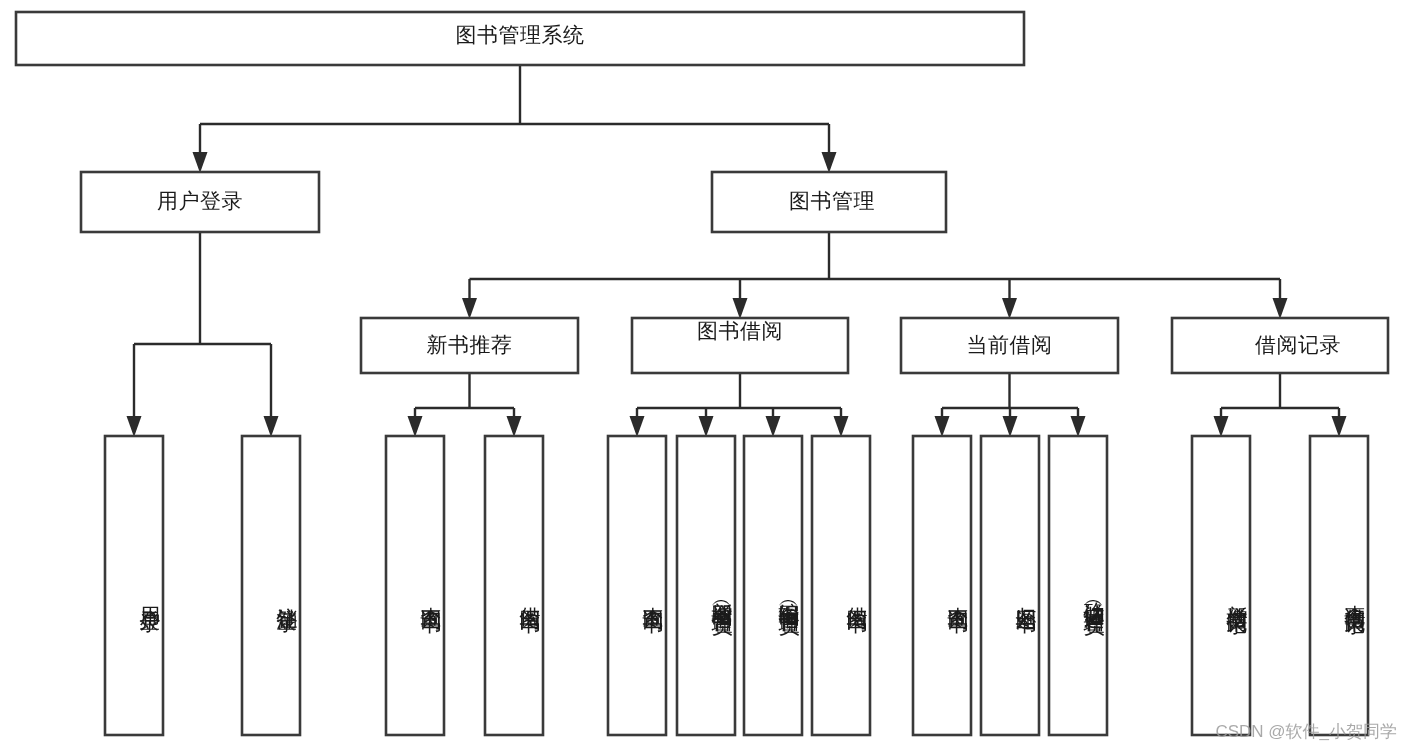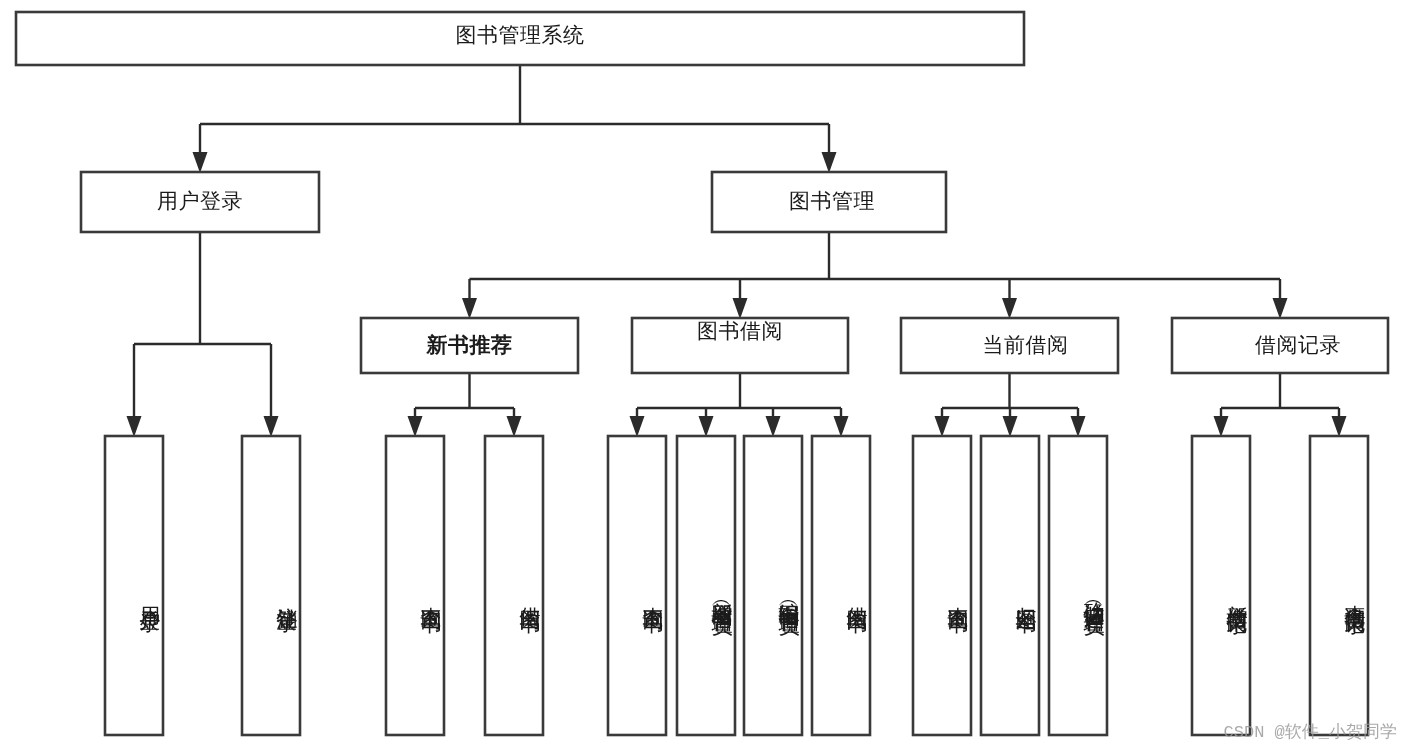--- a/index.html
+++ b/index.html
@@ -63,21 +63,21 @@
     padding-top: 8px;
     align-items: flex-start;
     justify-content: center;
   }
   .watermark {
     position: absolute;
     right: 8px;
     bottom: 4px;
     font-size: 17px;
     color: #9b9b9b;
-    font-family: Liberation Mono, monospace;
+    font-family: Liberation Sans, sans-serif;
     white-space: nowrap;
     opacity: 0.85;
   }
 </style>
 </head>
 <body>
 
 <div id="canvas">
 
   <svg class="diagram" viewBox="0 0 1405 747">
@@ -156,23 +156,23 @@
         <rect x="1049" y="436" width="58" height="299" class="node-box"></rect>
         <rect x="1192" y="436" width="58" height="299" class="node-box"></rect>
         <rect x="1310" y="436" width="58" height="299" class="node-box"></rect>
       </g>
   </svg>
 
   <div id="label-layer">
       <div class="node-label horizontal" style="left: 16px; top: 12px; width: 1008px; height: 47px;">图书管理系统</div>
       <div class="node-label horizontal" style="left: 81px; top: 172px; width: 238px; height: 60px;">用户登录</div>
       <div class="node-label horizontal" style="left: 712px; top: 172px; width: 240px; height: 60px;">图书管理</div>
-      <div class="node-label horizontal" style="left: 361px; top: 318px; width: 217px; height: 55px; font-weight: bold;">新书推荐</div>
+      <div class="node-label horizontal" style="left: 361px; top: 318px; width: 217px; height: 55px;">新书推荐</div>
       <div class="node-label horizontal" style="left: 632px; top: 304px; width: 216px; height: 55px;">图书借阅</div>
-      <div class="node-label horizontal" style="left: 901px; top: 318px; width: 217px; height: 55px; padding-left: 16px;">当前借阅</div>
+      <div class="node-label horizontal" style="left: 901px; top: 318px; width: 217px; height: 55px;">当前借阅</div>
       <div class="node-label horizontal" style="left: 1172px; top: 318px; width: 252px; height: 55px;">借阅记录</div>
       <div class="node-label vertical" style="left: 105px; top: 436px; width: 58px; height: 299px;">用户登录</div>
       <div class="node-label vertical" style="left: 242px; top: 436px; width: 58px; height: 299px;">注销登录</div>
       <div class="node-label vertical" style="left: 386px; top: 436px; width: 58px; height: 299px;">查询图书</div>
       <div class="node-label vertical" style="left: 485px; top: 436px; width: 58px; height: 299px;">借阅图书</div>
       <div class="node-label vertical" style="left: 608px; top: 436px; width: 58px; height: 299px;">查询图书</div>
       <div class="node-label vertical" style="left: 677px; top: 436px; width: 58px; height: 299px;">新增图书（管理员）</div>
       <div class="node-label vertical" style="left: 744px; top: 436px; width: 58px; height: 299px;">编辑图书（管理员）</div>
       <div class="node-label vertical" style="left: 812px; top: 436px; width: 58px; height: 299px;">借阅图书</div>
       <div class="node-label vertical" style="left: 913px; top: 436px; width: 58px; height: 299px;">查询图书</div>

